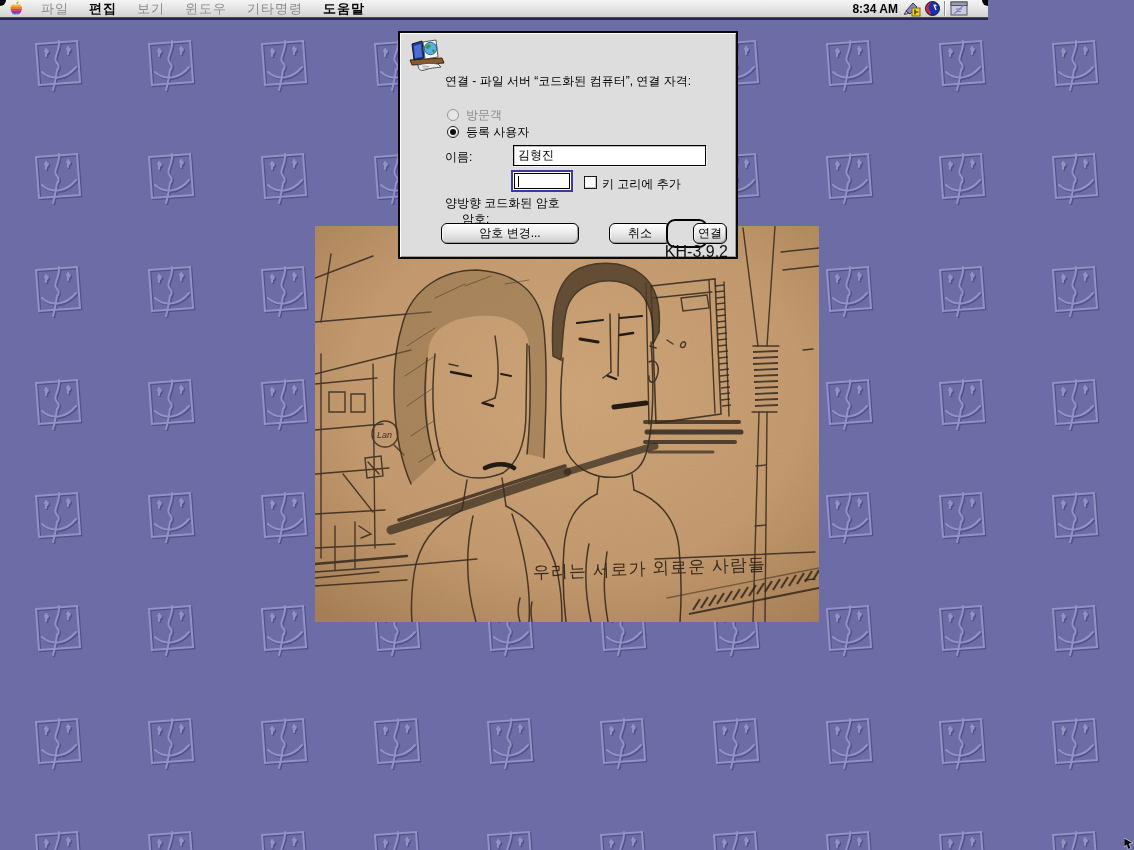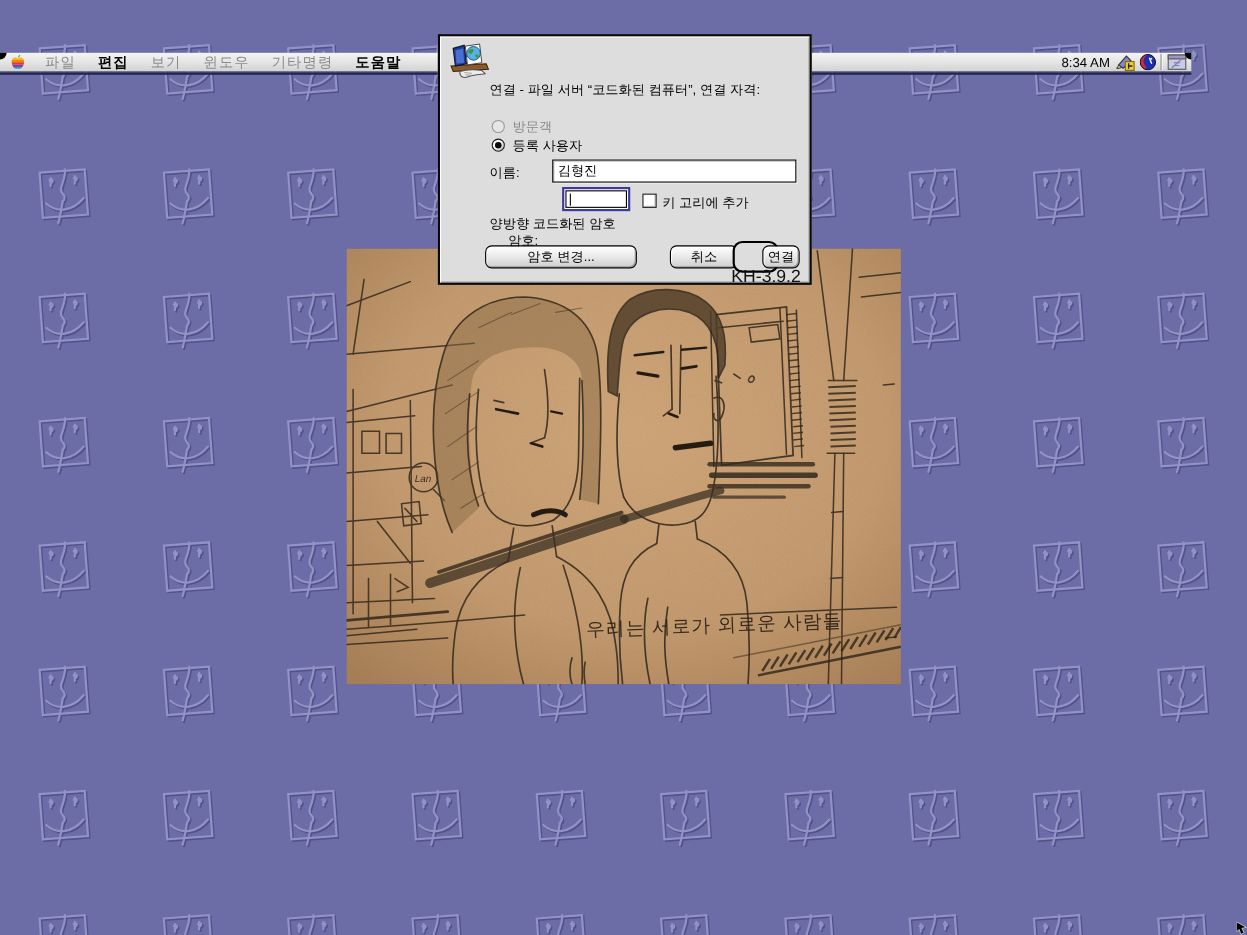--- a/index.html
+++ b/index.html
@@ -11,33 +11,33 @@
   }
   *{box-sizing:border-box;}
 
   
   #desktop{position:absolute;inset:0;}
   #pattern-layer{position:absolute;left:0;top:18px;right:0;bottom:0;overflow:hidden;}
   .pattern-stamp{position:absolute;}
 
   
   #menubar{
-    position:absolute;left:0;top:0;width:1083px;height:18px;
+    position:absolute;left:0;top:0;width:988px;height:18px;
     background:linear-gradient(180deg,#f4f4f4 0%,#e3e3e3 55%,#d2d2d2 100%);
     border-bottom:1px solid #4a4a4a;
-    display:flex;z-index:5;margin-top:48px;
+    display:flex;z-index:5;
   }
   #menubar:after{content:"";position:absolute;left:0;right:0;top:18px;height:2px;background:#24245a;}
   .corner{position:absolute;top:0;width:6px;height:6px;background:#000;z-index:9;}
   .corner.left{left:0;border-bottom-right-radius:100%;}
   .corner.right{right:0;border-bottom-left-radius:100%;}
   .menu-item{font-size:13px;padding:0 10px;color:#000;font-weight:bold;letter-spacing:1px;cursor:default;}
   .menu-item.disabled{color:#8a8a8a;font-weight:normal;}
   #apple-menu{padding:0 8px 0 10px;display:flex;align-items:center;}
-  #menubar-right{margin-left:auto;display:flex;align-items:center;gap:4px;padding-right:4px;}
+  #menubar-right{margin-left:auto;display:flex;align-items:center;gap:4px;padding-right:20px;font-weight:bold;}
   #clock{font-size:12px;color:#000;letter-spacing:0;}
   .mb-sep{width:2px;height:15px;border-left:1px solid #8f8f8f;border-right:1px solid #fdfdfd;}
 
   
   #artwork{position:absolute;left:315px;top:226px;width:504px;height:396px;z-index:2;}
 
   
   #dialog{
     position:absolute;left:398px;top:31px;width:340px;height:228px;
     background:#DDDDDD;border:2px solid #0a0a0a;
@@ -2228,21 +2228,21 @@
   <div class="abs radio-row" style="left:47px;top:75px;">
     <span class="radio disabled"></span>
     <span class="radio-label disabled">방문객</span>
   </div>
   <div class="abs radio-row" style="left:47px;top:92px;align-items:center;">
     <span class="radio selected"></span>
     <span class="radio-label">등록 사용자</span>
   </div>
 
   <div class="abs" style="left:45px;top:116px;">이름:</div>
-  <input class="abs field" style="left: 102px; top: 112px; width: 222px;" value="김형진">
+  <input class="abs field" style="left: 113px; top: 112px; width: 193px;" value="김형진">
 
   <div class="abs" style="left:62px;top:142px;margin-top:36px;">암호:</div>
   <div class="abs" id="pw-focus">
     <div id="pw-field">
       <div id="pw-caret"></div>
     </div>
   </div>
 
   <div class="abs" id="keychain-box"></div>
   <div class="abs" style="left:202px;top:143px;">키 고리에 추가</div>

